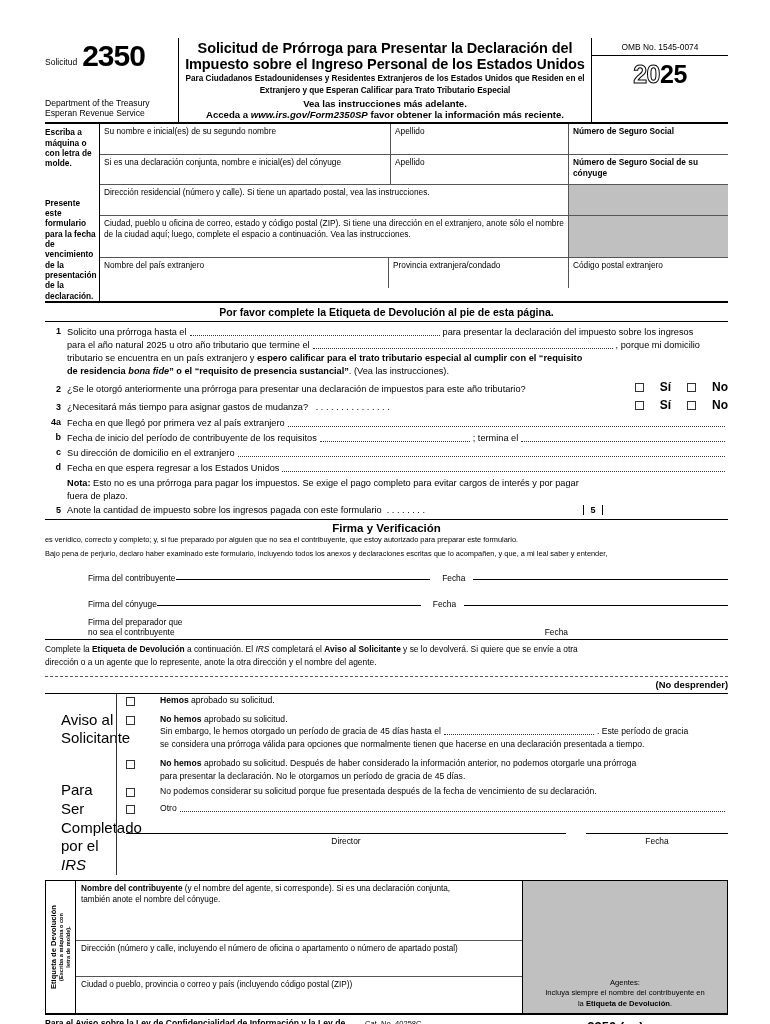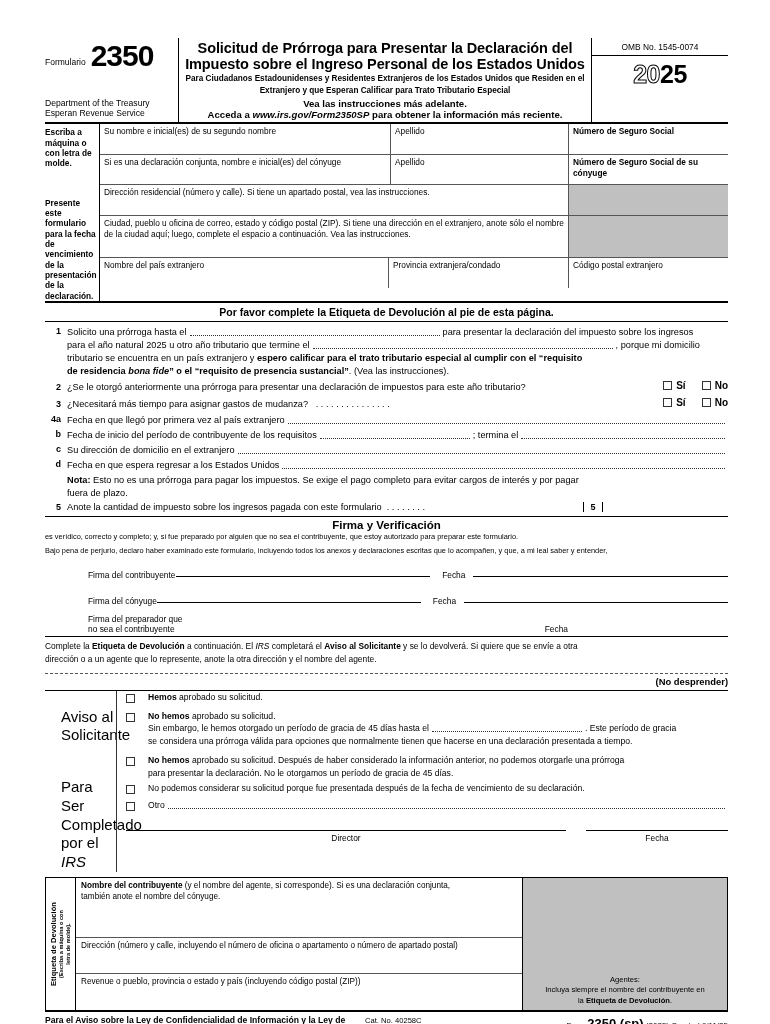--- a/index.html
+++ b/index.html
@@ -54,35 +54,35 @@
   .h28 { height: 30px; }
   .h41 { height: 41px; }
   .h29 { height: 29px; }
 
   
   .center-ttl { text-align: center; font-size: 10.5px; font-weight: bold; padding: 3px 0 3px 0; border-bottom: 1.5px solid #000; }
   .lnum { width: 22px; font-size: 9px; font-weight: bold; text-align: right; padding-right: 6px; flex: none; }
   .ltxt { font-size: 9.2px; line-height: 1.42; flex: 1; }
   .qline { display: flex; align-items: baseline; }
   .cb { width: 9px; height: 9px; border: 1.2px solid #333; display: inline-block; vertical-align: -1px; background:#fff; flex:none; }
-  .yn { display: flex; align-items: center; gap: 4px; font-size: 10px; font-weight: bold; justify-content: center; }
+  .yn { display: flex; align-items: center; gap: 16px; font-size: 12px; font-weight: bold; justify-content: center; }
 
   .sec-ttl { text-align: center; font-size: 11.5px; font-weight: bold; padding: 2px 0 1px 0; }
   .perjury { font-size: 7.4px; line-height: 1.45; padding: 3px 0 0 0; }
 
   .sigrow { display: flex; align-items: flex-end; font-size: 8.4px; }
   .siglbl { flex: none; padding-left: 43px; }
 
   .dashed-sep { border-top: 1.5px dashed #555; margin: 7px 0 0 0; }
   .nod { text-align: right; font-size: 9.4px; font-weight: bold; padding: 2px 0 3px 0; }
 
   .irsblock { display: flex; border-top: 1px solid #000; }
   .irs-left { width: 55px; font-size: 15px; font-weight: normal; line-height: 1.25; padding-top: 17px; margin-left: 16px; }
   .irs-right { flex: 1; border-left: 1.2px solid #333; padding-left: 9px; }
-  .irsrow { display: flex; align-items: flex-start; font-size: 8.6px; line-height: 1.5; }
+  .irsrow { display: flex; align-items: flex-start; font-size: 8.6px; line-height: 1.5; gap: 12px; }
   .irsrow .cbw { width: 22px; flex: none; padding-top: 2px; }
 
   
   .rl { display: flex; border: 1.6px solid #000; border-bottom: 2px solid #000; }
   .rl-side { width: 30px; border-right: 1.5px solid #000; position: relative; }
   .vtxt { position: absolute; left: 50%; top: 50%; transform: translate(-50%,-50%) rotate(-90deg); white-space: nowrap; font-size: 7.6px; font-weight: bold; text-align: center; line-height: 1.25; }
   .vtxt .sub { font-size: 5.6px; font-weight: bold; }
   .rl-main { flex: 1; }
   .rl-r { border-bottom: 1.2px solid #555; padding: 3px 0 0 5px; font-size: 8.2px; line-height: 1.3; }
   .rl-gray { width: 205px; border-left: 1.5px solid #000; background: #c0c0c0; position: relative; }
@@ -95,36 +95,36 @@
   .f3 .big { font-size: 13px; font-weight: bold; }
 </style>
 </head>
 <body>
 
 <div class="page">
 
   <div class="hdr">
     <div class="hdr-left">
       <div class="formno-row">
-        <div class="formno-lbl">Formulario</div>
+        <div class="formno-lbl">Solicitud</div>
         <div class="formno">2350</div>
       </div>
       <div class="treasury">
         <div>Department of the Treasury</div>
         <div>Esperan Revenue Service</div>
       </div>
     </div>
 
     <div class="hdr-mid">
       <div class="t1">Solicitud de Prórroga para Presentar la Declaración del</div>
       <div class="t1">Impuesto sobre el Ingreso Personal de los Estados Unidos</div>
       <div class="t2">Para Ciudadanos Estadounidenses y Residentes Extranjeros de los Estados Unidos que Residen en el</div>
       <div class="t2">Extranjero y que Esperan Calificar para Trato Tributario Especial</div>
       <div class="t3">Vea las instrucciones más adelante.</div>
-      <div class="t4"><span>Acceda a </span><span class="bi">www.irs.gov/Form2350SP</span><span> para obtener la información más reciente.</span></div>
+      <div class="t4"><span>Acceda a </span><span class="bi">www.irs.gov/Form2350SP</span><span> favor obtener la información más reciente.</span></div>
     </div>
 
     <div class="hdr-right">
       <div class="omb">OMB No. 1545-0074</div>
       <div class="yearwrap"><span class="yr-out">20</span><span>25</span></div>
     </div>
   </div>
 
   <div class="nablock">
     <div class="na-left">
@@ -374,21 +374,21 @@
         <span class="sub" style="display:block">(Escriba a máquina o con</span>
         <span class="sub" style="display:block">letra de molde).</span>
       </div>
     </div>
     <div class="rl-main">
       <div class="rl-r" style="height:60px">
         <span class="b">Nombre del contribuyente</span><span> (y el nombre del agente, si corresponde). Si es una declaración conjunta,</span>
         <div>también anote el nombre del cónyuge.</div>
       </div>
       <div class="rl-r" style="height:36px"><span>Dirección (número y calle, incluyendo el número de oficina o apartamento o número de apartado postal)</span></div>
-      <div class="rl-r" style="height:36px;border-bottom:none"><span>Revenue o pueblo, provincia o estado y país (incluyendo código postal (ZIP))</span></div>
+      <div class="rl-r" style="height:36px;border-bottom:none"><span>Ciudad o pueblo, provincia o correo y país (incluyendo código postal (ZIP))</span></div>
     </div>
     <div class="rl-gray">
       <div class="agents">
         <div>Agentes:</div>
         <div>Incluya siempre el nombre del contribuyente en</div>
         <div><span>la </span><span class="b">Etiqueta de Devolución</span><span>.</span></div>
       </div>
     </div>
   </div>
 

